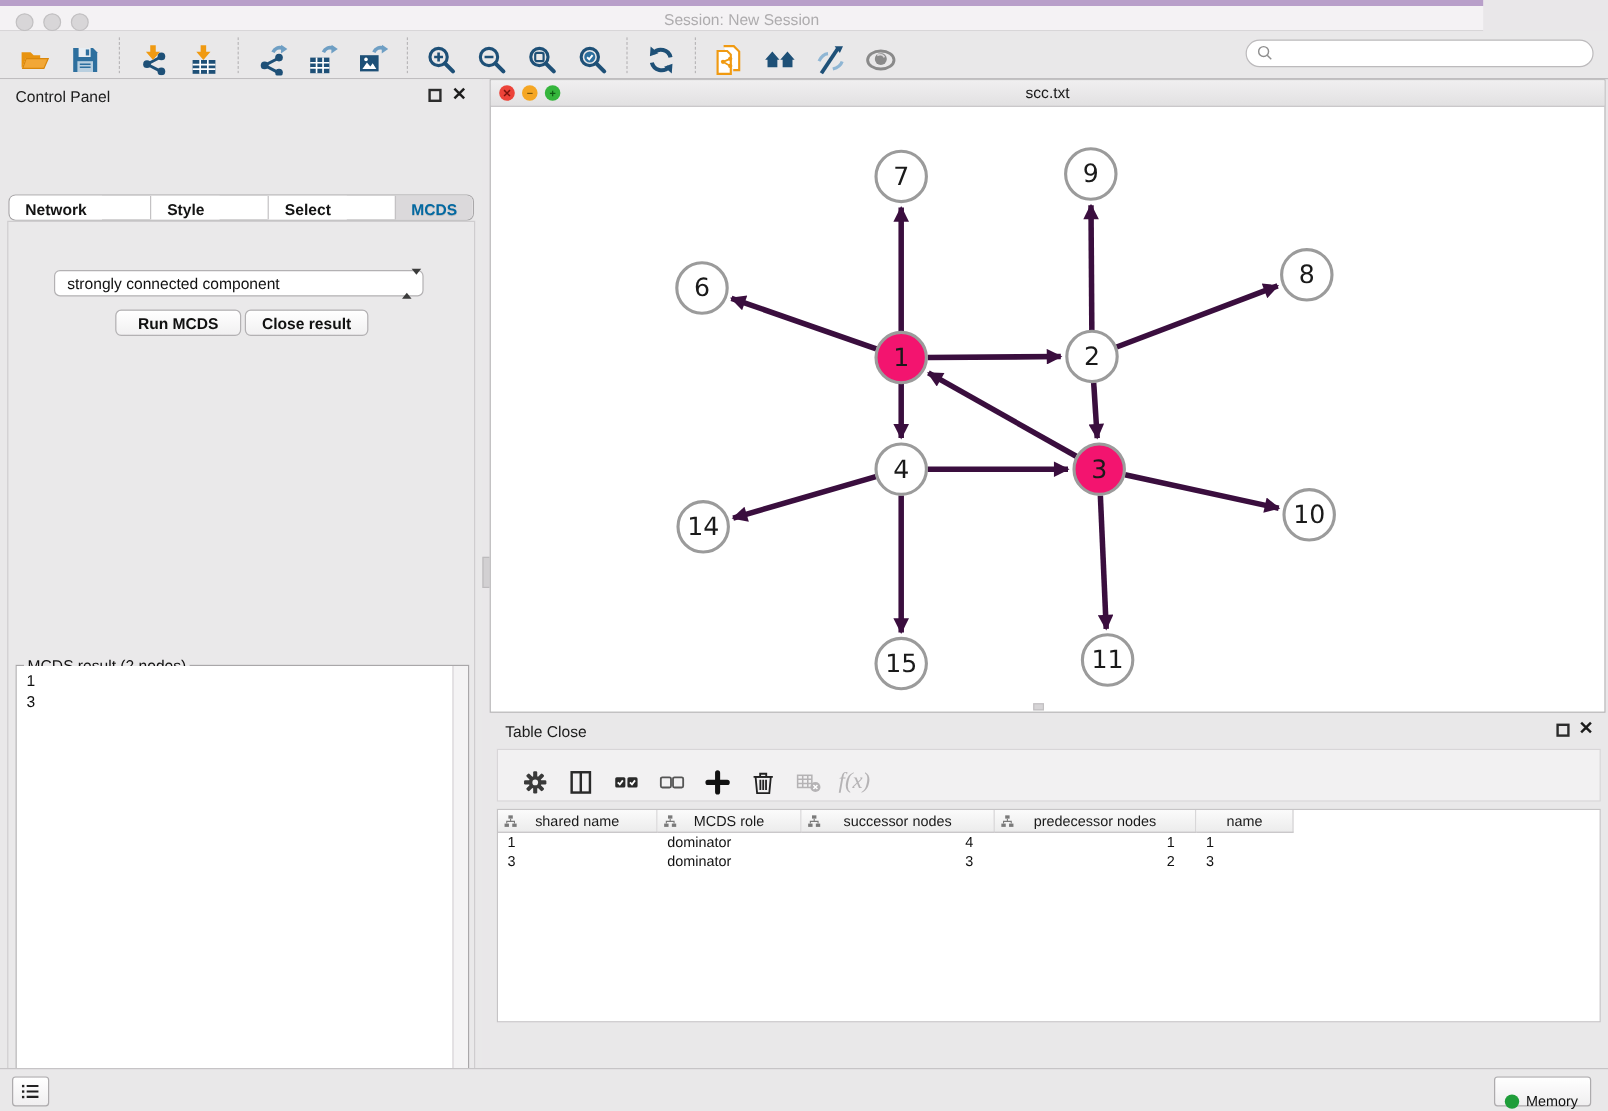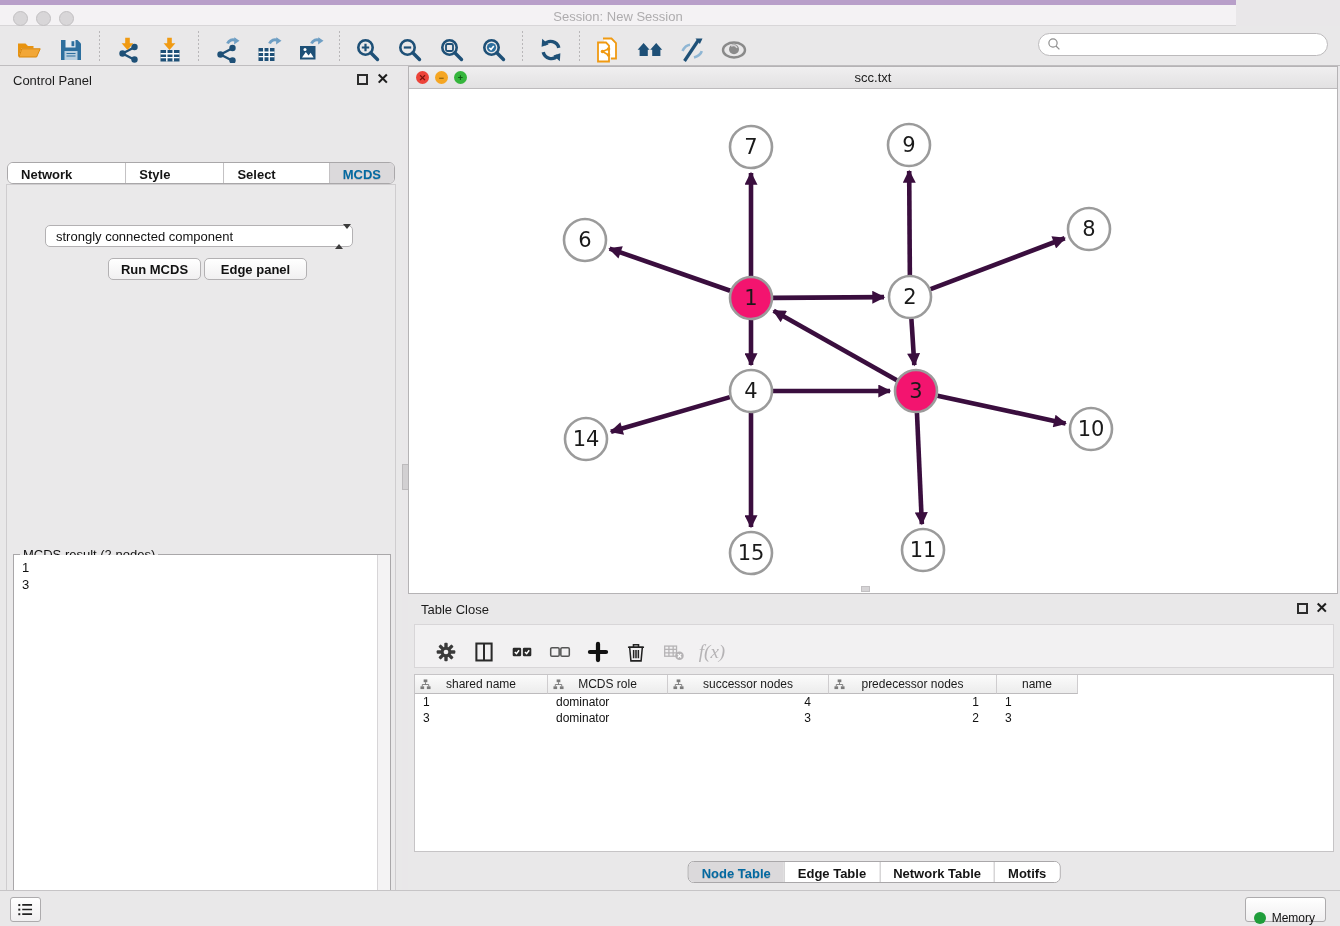--- a/index.html
+++ b/index.html
@@ -49,21 +49,21 @@
   #opt-label { position:absolute; top:18px; width:100%; text-align:center; font-size:13px; font-weight:600; color:#111; }
   #opt-select { position:absolute; left:38px; top:40px; width:308px; height:22px; background:#fff;
     border:1px solid #b3b1b3; border-radius:5px; font-size:13px; display:flex; align-items:center; padding-left:10px; color:#111; }
   .stepper { position:absolute; right:7px; top:3px; width:10px; height:16px; }
   .stepper .up { width:0; height:0; border-left:4px solid transparent; border-right:4px solid transparent;
     border-bottom:5px solid #3c3c3c; margin-bottom:3px; }
   .stepper .down { width:0; height:0; border-left:4px solid transparent; border-right:4px solid transparent;
     border-top:5px solid #3c3c3c; }
   .cp-btn { position:absolute; top:73px; height:22px; border:1px solid #b3b1b3; border-radius:5px;
     background:linear-gradient(#ffffff,#f1f0f1); font-size:13px; font-weight:600; color:#111; }
-  #run-btn { left:101px; width:93px; }
+  #run-btn { left:89px; width:105px; }
   #closepanel-btn { left:197px; width:103px; }
 
   #mcds-fieldset { position:absolute; left:6px; top:369px; width:378px; height:388px;
     border:1px solid #a9a7a9; background:#fff; }
   #mcds-legend { position:absolute; left:6px; top:-8px; background:#eae9ea; padding:0 3px; font-size:13px; color:#111; }
   #mcds-list { position:absolute; left:0; top:0; right:13px; bottom:0; background:#fff; padding:4px 8px; overflow:hidden; }
   .mcds-item { font-size:13px; color:#111; line-height:17px; }
   #mcds-scroll { position:absolute; right:0; top:0; width:13px; bottom:0;
     background:#f4f3f4; border-left:1px solid #d7d5d7; }
 
@@ -324,21 +324,21 @@
       <button class="seg-tab">Style</button>
       <button class="seg-tab">Select</button>
       <button class="seg-tab active">MCDS</button>
     </div>
   <div id="cp-content">
     <div id="opt-select">
       <span>strongly connected component</span>
       <span class="stepper"><span class="up"></span><span class="down"></span></span>
     </div>
     <button class="cp-btn" id="run-btn">Run MCDS</button>
-    <button class="cp-btn" id="closepanel-btn">Edge panel</button>
+    <button class="cp-btn" id="closepanel-btn">Close result</button>
     <div id="mcds-fieldset">
       <span id="mcds-legend">MCDS result (2 nodes)</span>
       <div id="mcds-list">
           <div class="mcds-item">1</div>
           <div class="mcds-item">3</div>
         </div>
       <div id="mcds-scroll"></div>
     </div>
   </div>
 </div>
@@ -572,26 +572,20 @@
         </div>
         <div class="tr">
           <div class="td" style="width: 133px;">3</div>
           <div class="td" style="width: 120px;">dominator</div>
           <div class="td r" style="width: 161px;">3</div>
           <div class="td r" style="width: 168px;">2</div>
           <div class="td" style="width: 81px;">3</div>
         </div>
       </div>
   </div>
-  <div class="seg-tabs" id="tp-tabs">
-      <button class="seg-tab active">Node Table</button>
-      <button class="seg-tab">Edge Table</button>
-      <button class="seg-tab">Network Table</button>
-      <button class="seg-tab">Motifs</button>
-    </div>
 </div>
 
 <div id="statusbar">
   <button id="list-btn">
     <span class="icon">
       <svg viewBox="0 0 26 26">
           <g stroke="#222" stroke-width="2.6">
             <path d="M8 6h15M8 13h15M8 20h15"></path>
           </g>
           <g fill="#222">

